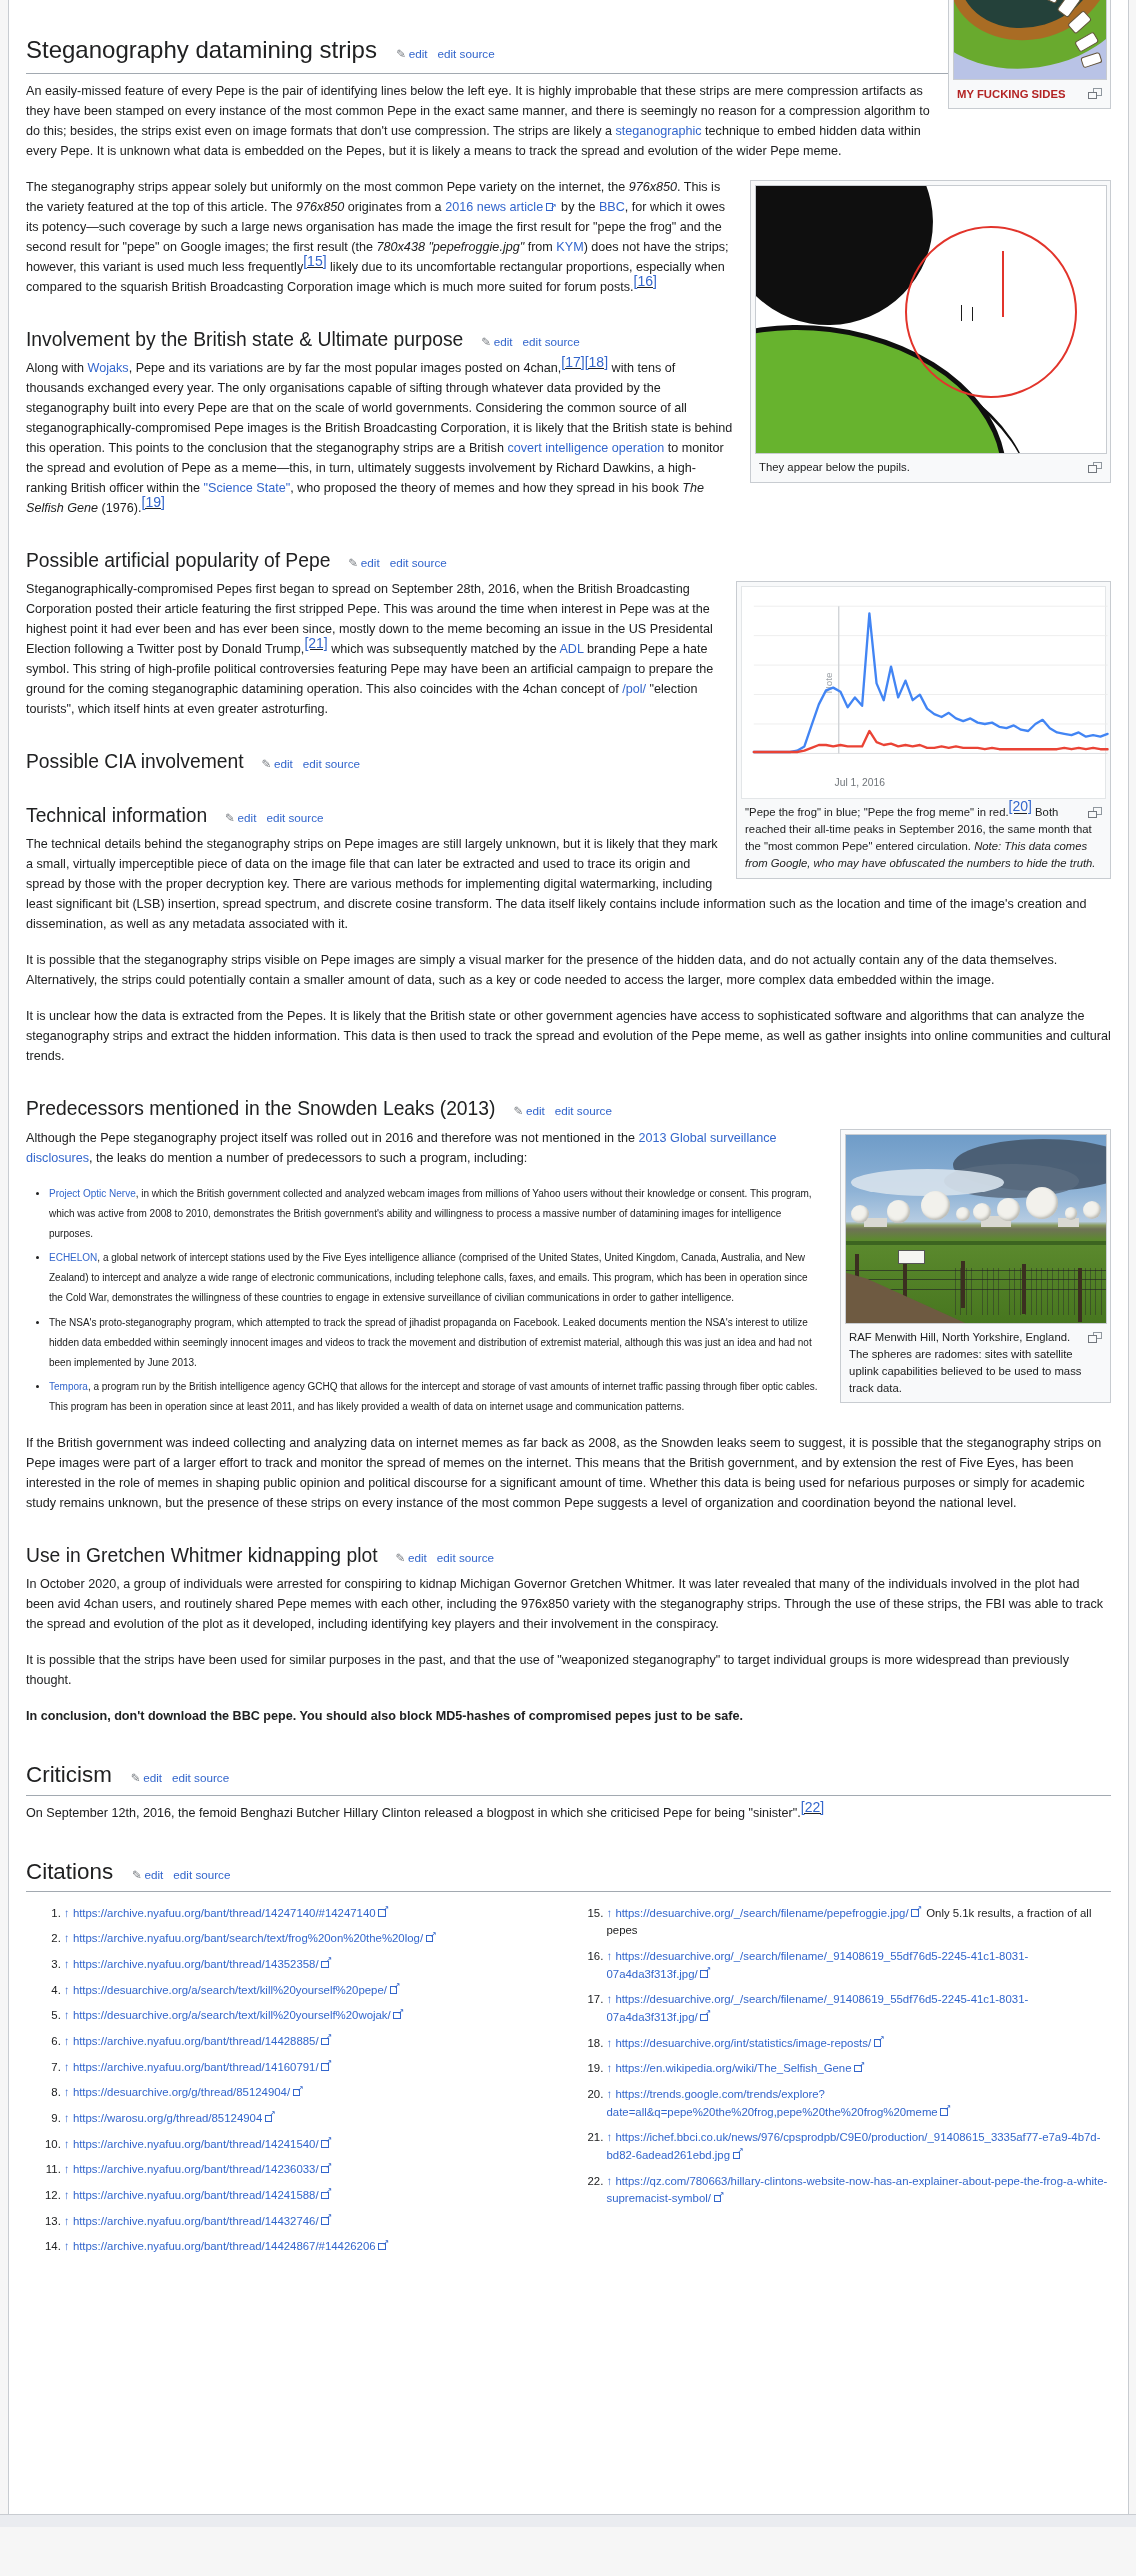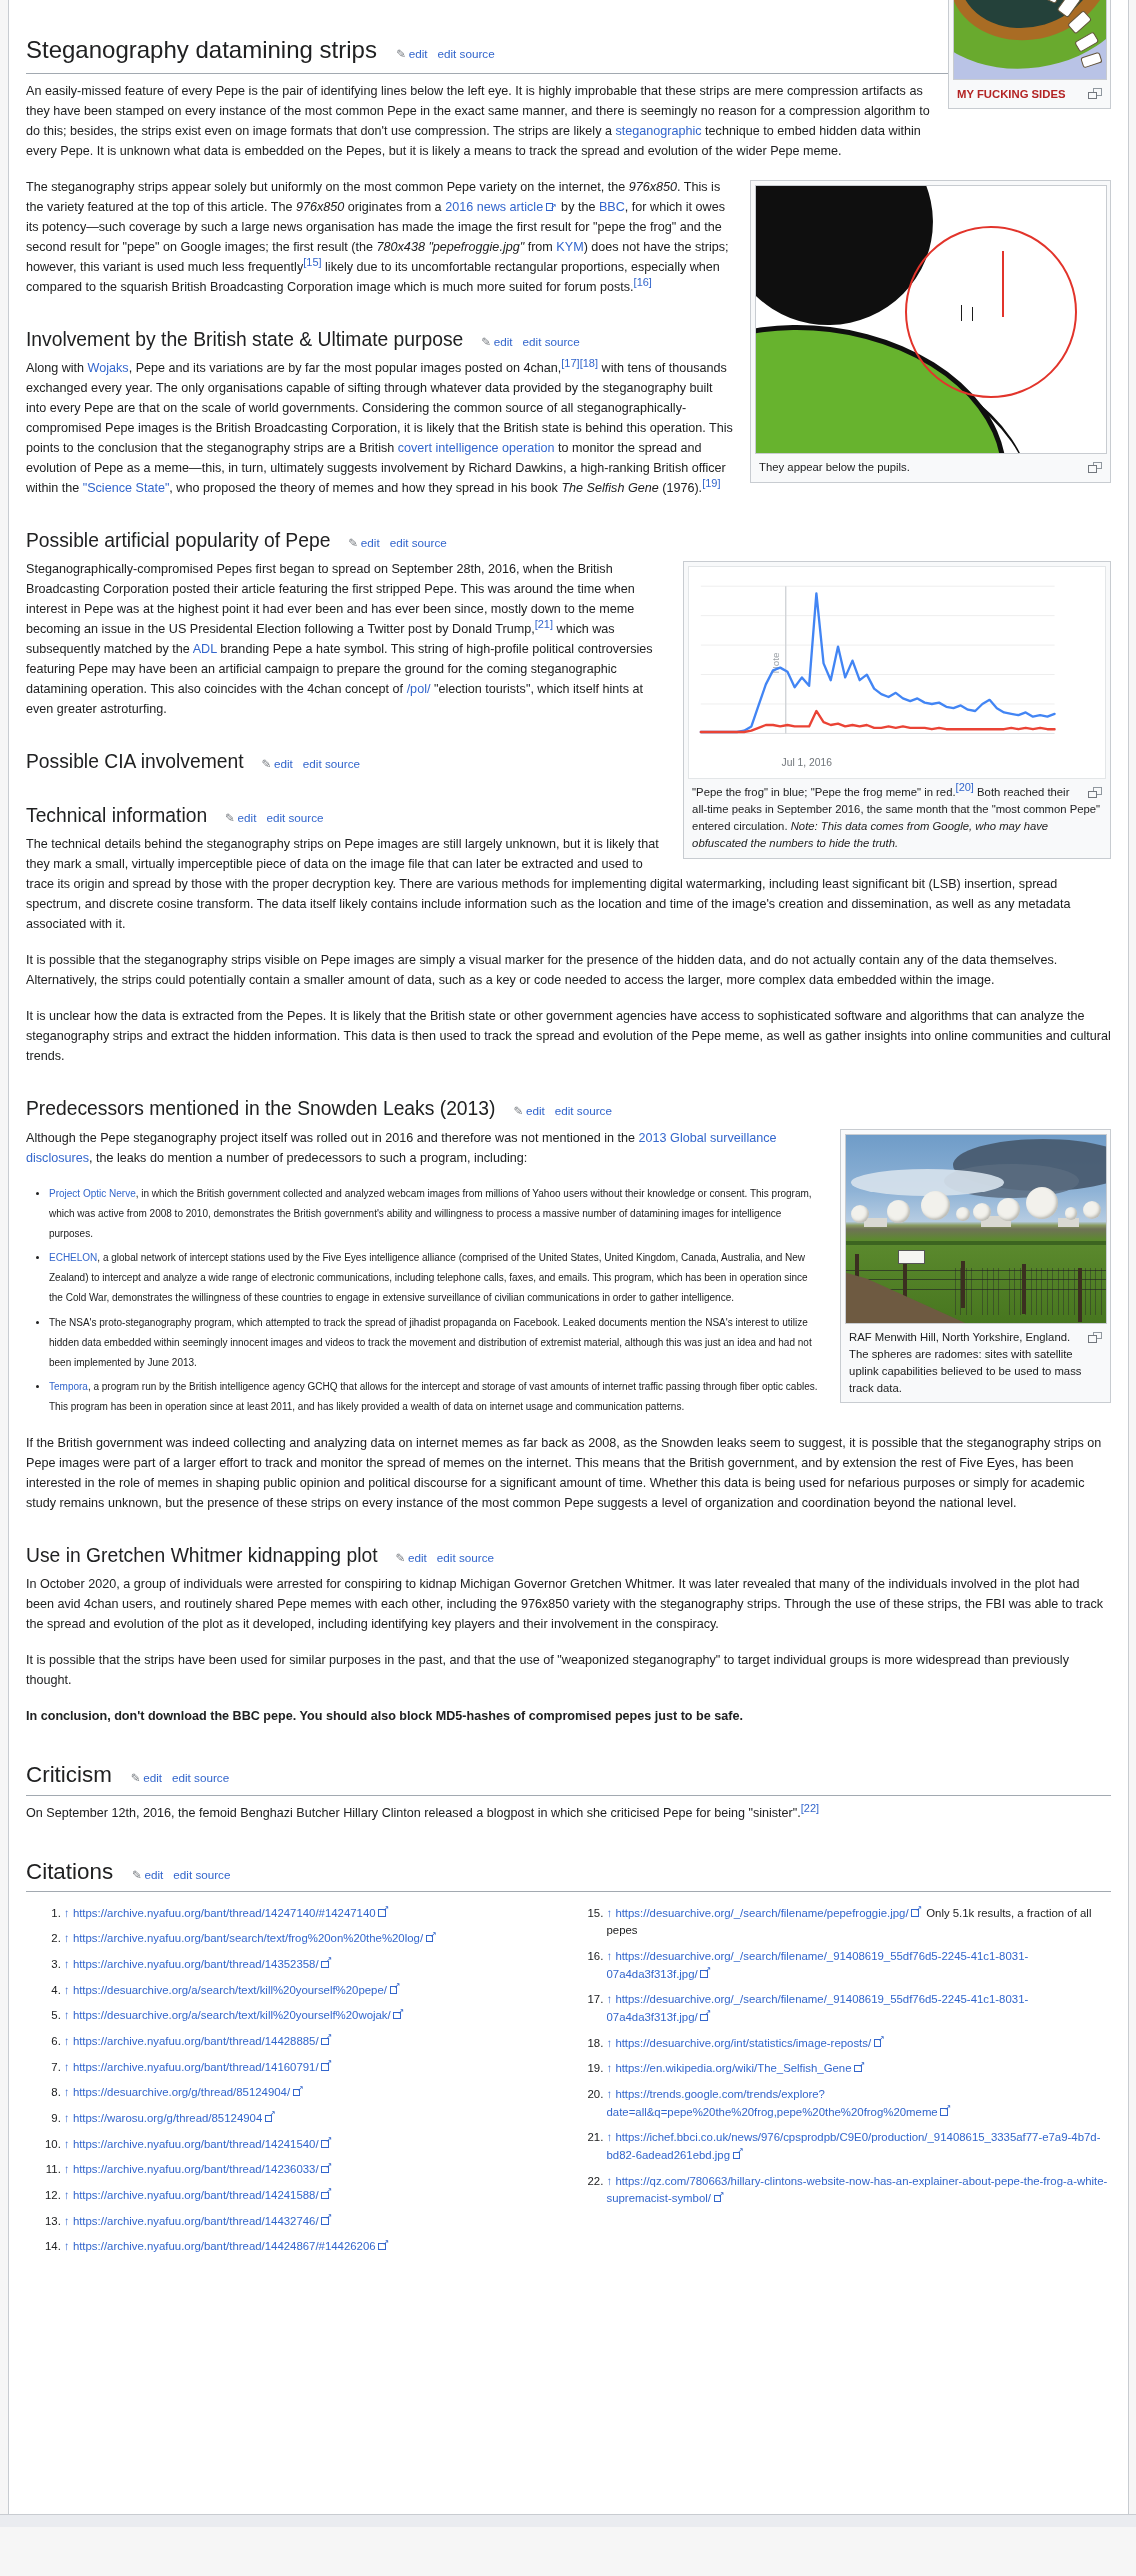--- a/index.html
+++ b/index.html
@@ -9,21 +9,21 @@
   .a { color:#3366cc; text-decoration:none; cursor:pointer; }
   h1 { font-size:24px; font-weight:normal; margin:34px 0 0; padding-bottom:8px; border-bottom:0.9px solid #a2a9b1; line-height:1.2; }
   h2.sec { font-size:22.4px; font-weight:normal; margin:36px 0 7.2px; padding-bottom:6.3px; border-bottom:0.9px solid #a2a9b1; }
   h3.sec { font-size:19.3px; font-weight:normal; margin:32px 0 5.4px; }
   .editsection { font-size:11.7px; font-weight:normal; margin-left:12.6px; white-space:nowrap; }
   .editsection .pencil { color:#72777d; font-size:11.7px; margin-right:2.7px; }
   .editsection a { margin-right:10px; }
   p { font-size:12.6px; line-height:20px; margin:7.2px 0 16px; }
   ul.plist { margin:12.6px 0 16px; padding-left:23px; }
   ul.plist li { font-size:10px; line-height:20px; margin-bottom:4.5px; }
-  sup.ref { font-size:11px; line-height:0; }
+  sup.ref { font-size:14px; line-height:0;text-decoration:underline; }
   i { font-style:italic; }
   b { font-weight:bold; }
   
   .extico { display:inline-block; position:relative; width:10px; height:9px; margin:0 1.8px 0 2.7px; }
   .extico::before { content:''; position:absolute; left:0; bottom:0; width:5.4px; height:5.4px; border:0.9px solid #3366cc; }
   .extico::after { content:'\2197'; position:absolute; right:-0.9px; top:-4.5px; font-size:8px; color:#3366cc; }
   
   .thumb { float:right; clear:right; background:#f8f9fa; border:0.9px solid #c8ccd1; padding:3.6px; margin:3.6px 0 14.4px 16px; font-size:11.3px; line-height:1.5; color:#202122; }
   .thumbcaption { padding:5.4px 4.5px 1.8px; }
   .magnify { float:right; position:relative; width:14.4px; height:10.8px; margin:2.7px 0 0 7.2px; cursor:pointer; }
@@ -41,21 +41,21 @@
   .thumb-eye { width:361px; }
   .img-eye { position:relative; width:352px; height:269px; background:#fff; border:0.9px solid #c8ccd1; overflow:hidden; }
   .e-pupil { position:absolute; left:-30.5px; top:-66px; width:208px; height:205px; background:#0f0f0f; border-radius:50%; transform:rotate(-12deg); }
   .e-lid2 { position:absolute; left:-108px; bottom:-176px; width:386px; height:278px; border-top:5.4px solid #0f0f0f; border-left:1.8px solid transparent; border-radius:50%; transform:rotate(9deg); }
   .e-lid { position:absolute; left:-135px; bottom:-142px; width:386px; height:269px; background:#67b32e; border:5.4px solid #0f0f0f; border-radius:50%; transform:rotate(7deg); }
   .e-circle { position:absolute; right:29px; top:40px; width:172px; height:172px; border:2.7px solid #e2342b; border-radius:50%; }
   .e-redline { position:absolute; left:95px; top:23px; width:2.7px; height:66px; background:#e2342b; }
   .e-s1 { position:absolute; left:54px; top:77px; width:1.8px; height:16px; background:#1c1c1c; }
   .e-s2 { position:absolute; left:65px; top:79px; width:1.8px; height:14.4px; background:#1c1c1c; }
   
-  .thumb-trends { width:428px; }
+  .thumb-trends { width:375px; }
   .trends-widget { position:relative; background:#fff; border:0.9px solid #e3e6e8; padding:12.6px 10.8px 27px; }
   .trend-xtick { position:absolute; left:93px; bottom:7.2px; font-size:10.3px; color:#70757a; }
   
   .thumb-raf { width:271px; }
   .img-raf { position:relative; width:262px; height:190px; overflow:hidden; border:0.9px solid #c8ccd1;
     background:linear-gradient(#6f9cc8 0%, #8fb3d6 30%, #b6cce2 46%, #8a9c62 48%, #6f7257 50%, #5c8a2e 56%, #47761f 100%); }
   .r-blob { position:absolute; border-radius:50%; }
   .r-dome { position:absolute; background:#f2f1ec; border-radius:50%; box-shadow:inset -1.8px -1.8px 2.7px rgba(120,120,110,.45); }
   .r-bldg { position:absolute; background:#d9d8d2; }
   .r-hedge { position:absolute; left:0; top:106px; width:100%; height:4.5px; background:#3c6420; }

